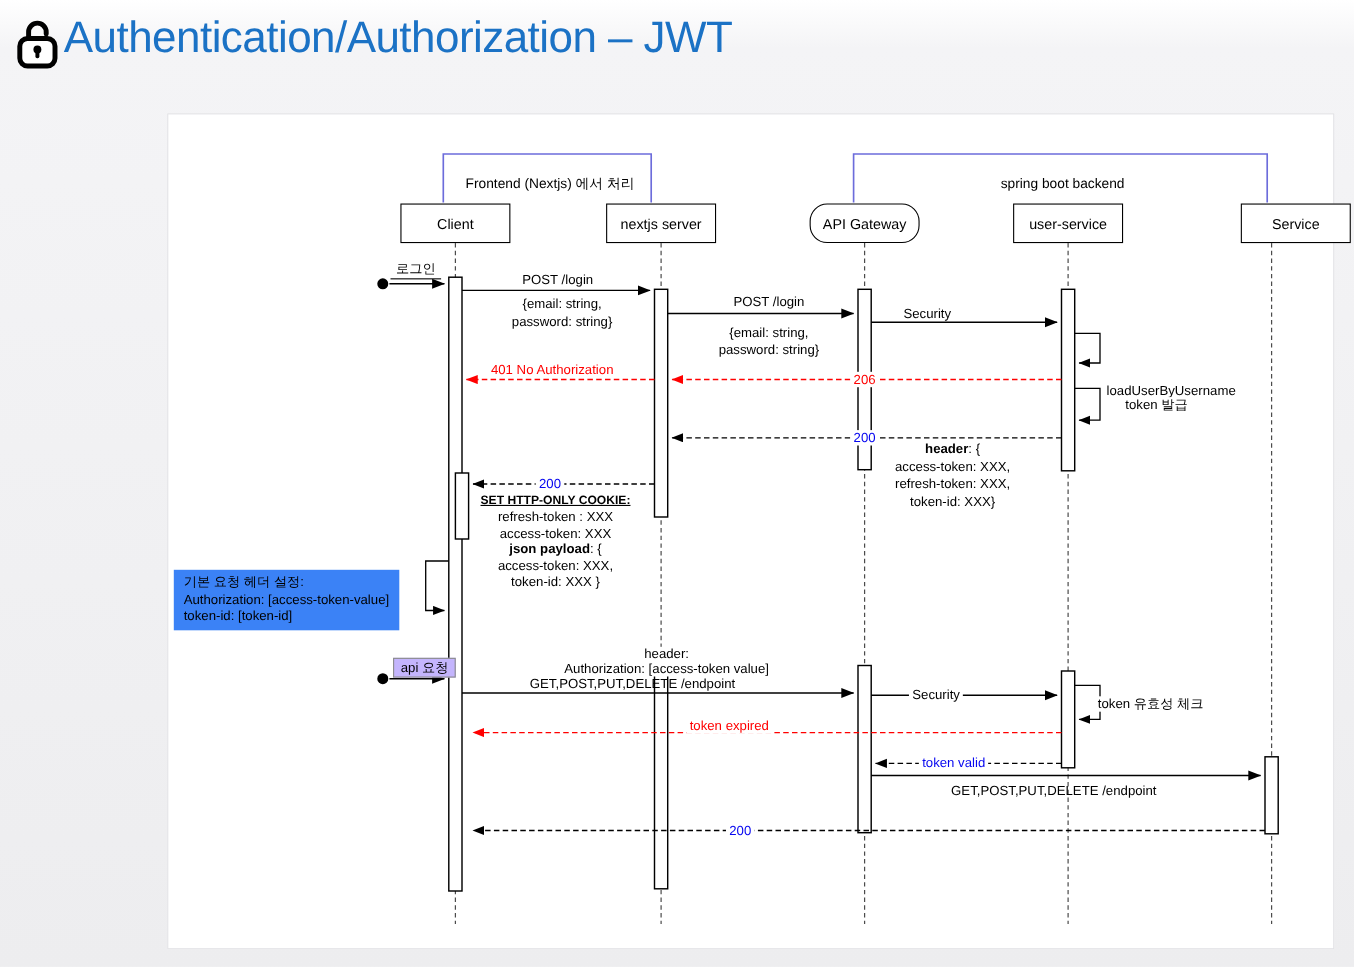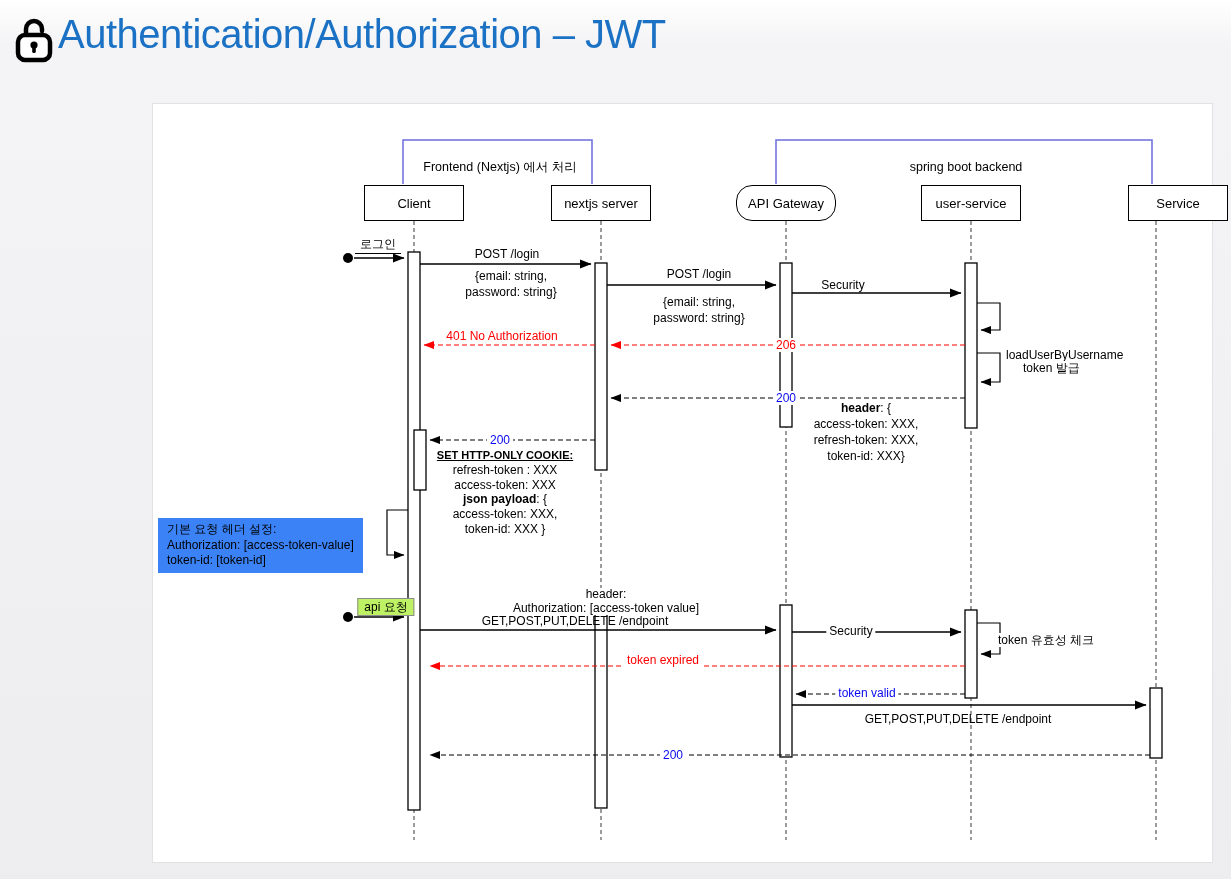--- a/index.html
+++ b/index.html
@@ -26,21 +26,21 @@
     font-size:13px;color:#000;white-space:nowrap;
   }
   .lbl{position:absolute;font-size:12px;color:#000;white-space:nowrap;line-height:14px;}
   .ctr{transform:translateX(-50%);}
   .red{color:var(--error_red,#ff0000);}
   .blu{color:var(--status_blue,#0707f0);}
   .wbg{background:#fff;padding:0 3px;}
   .b{font-weight:bold;}
   .tcenter{text-align:center;}
   .block{position:absolute;font-size:12px;line-height:16px;color:#000;white-space:nowrap;}
-  .boxed{border:1px solid #8b8b8b;background:#bef264;padding:1px 6px;}
+  .boxed{border:1px solid #8b8b8b;background:#c4b5fd;padding:1px 6px;}
   .underlined{border-bottom:1.2px solid #000;padding:0 5px 2px;}
   .note{
     background:#3b82f6;padding:4px 9px;line-height:15.5px;
   }
   .grp{font-size:12.5px;margin-top:40px;}
 </style>
 </head>
 <body>
 
 <span class="lock">

